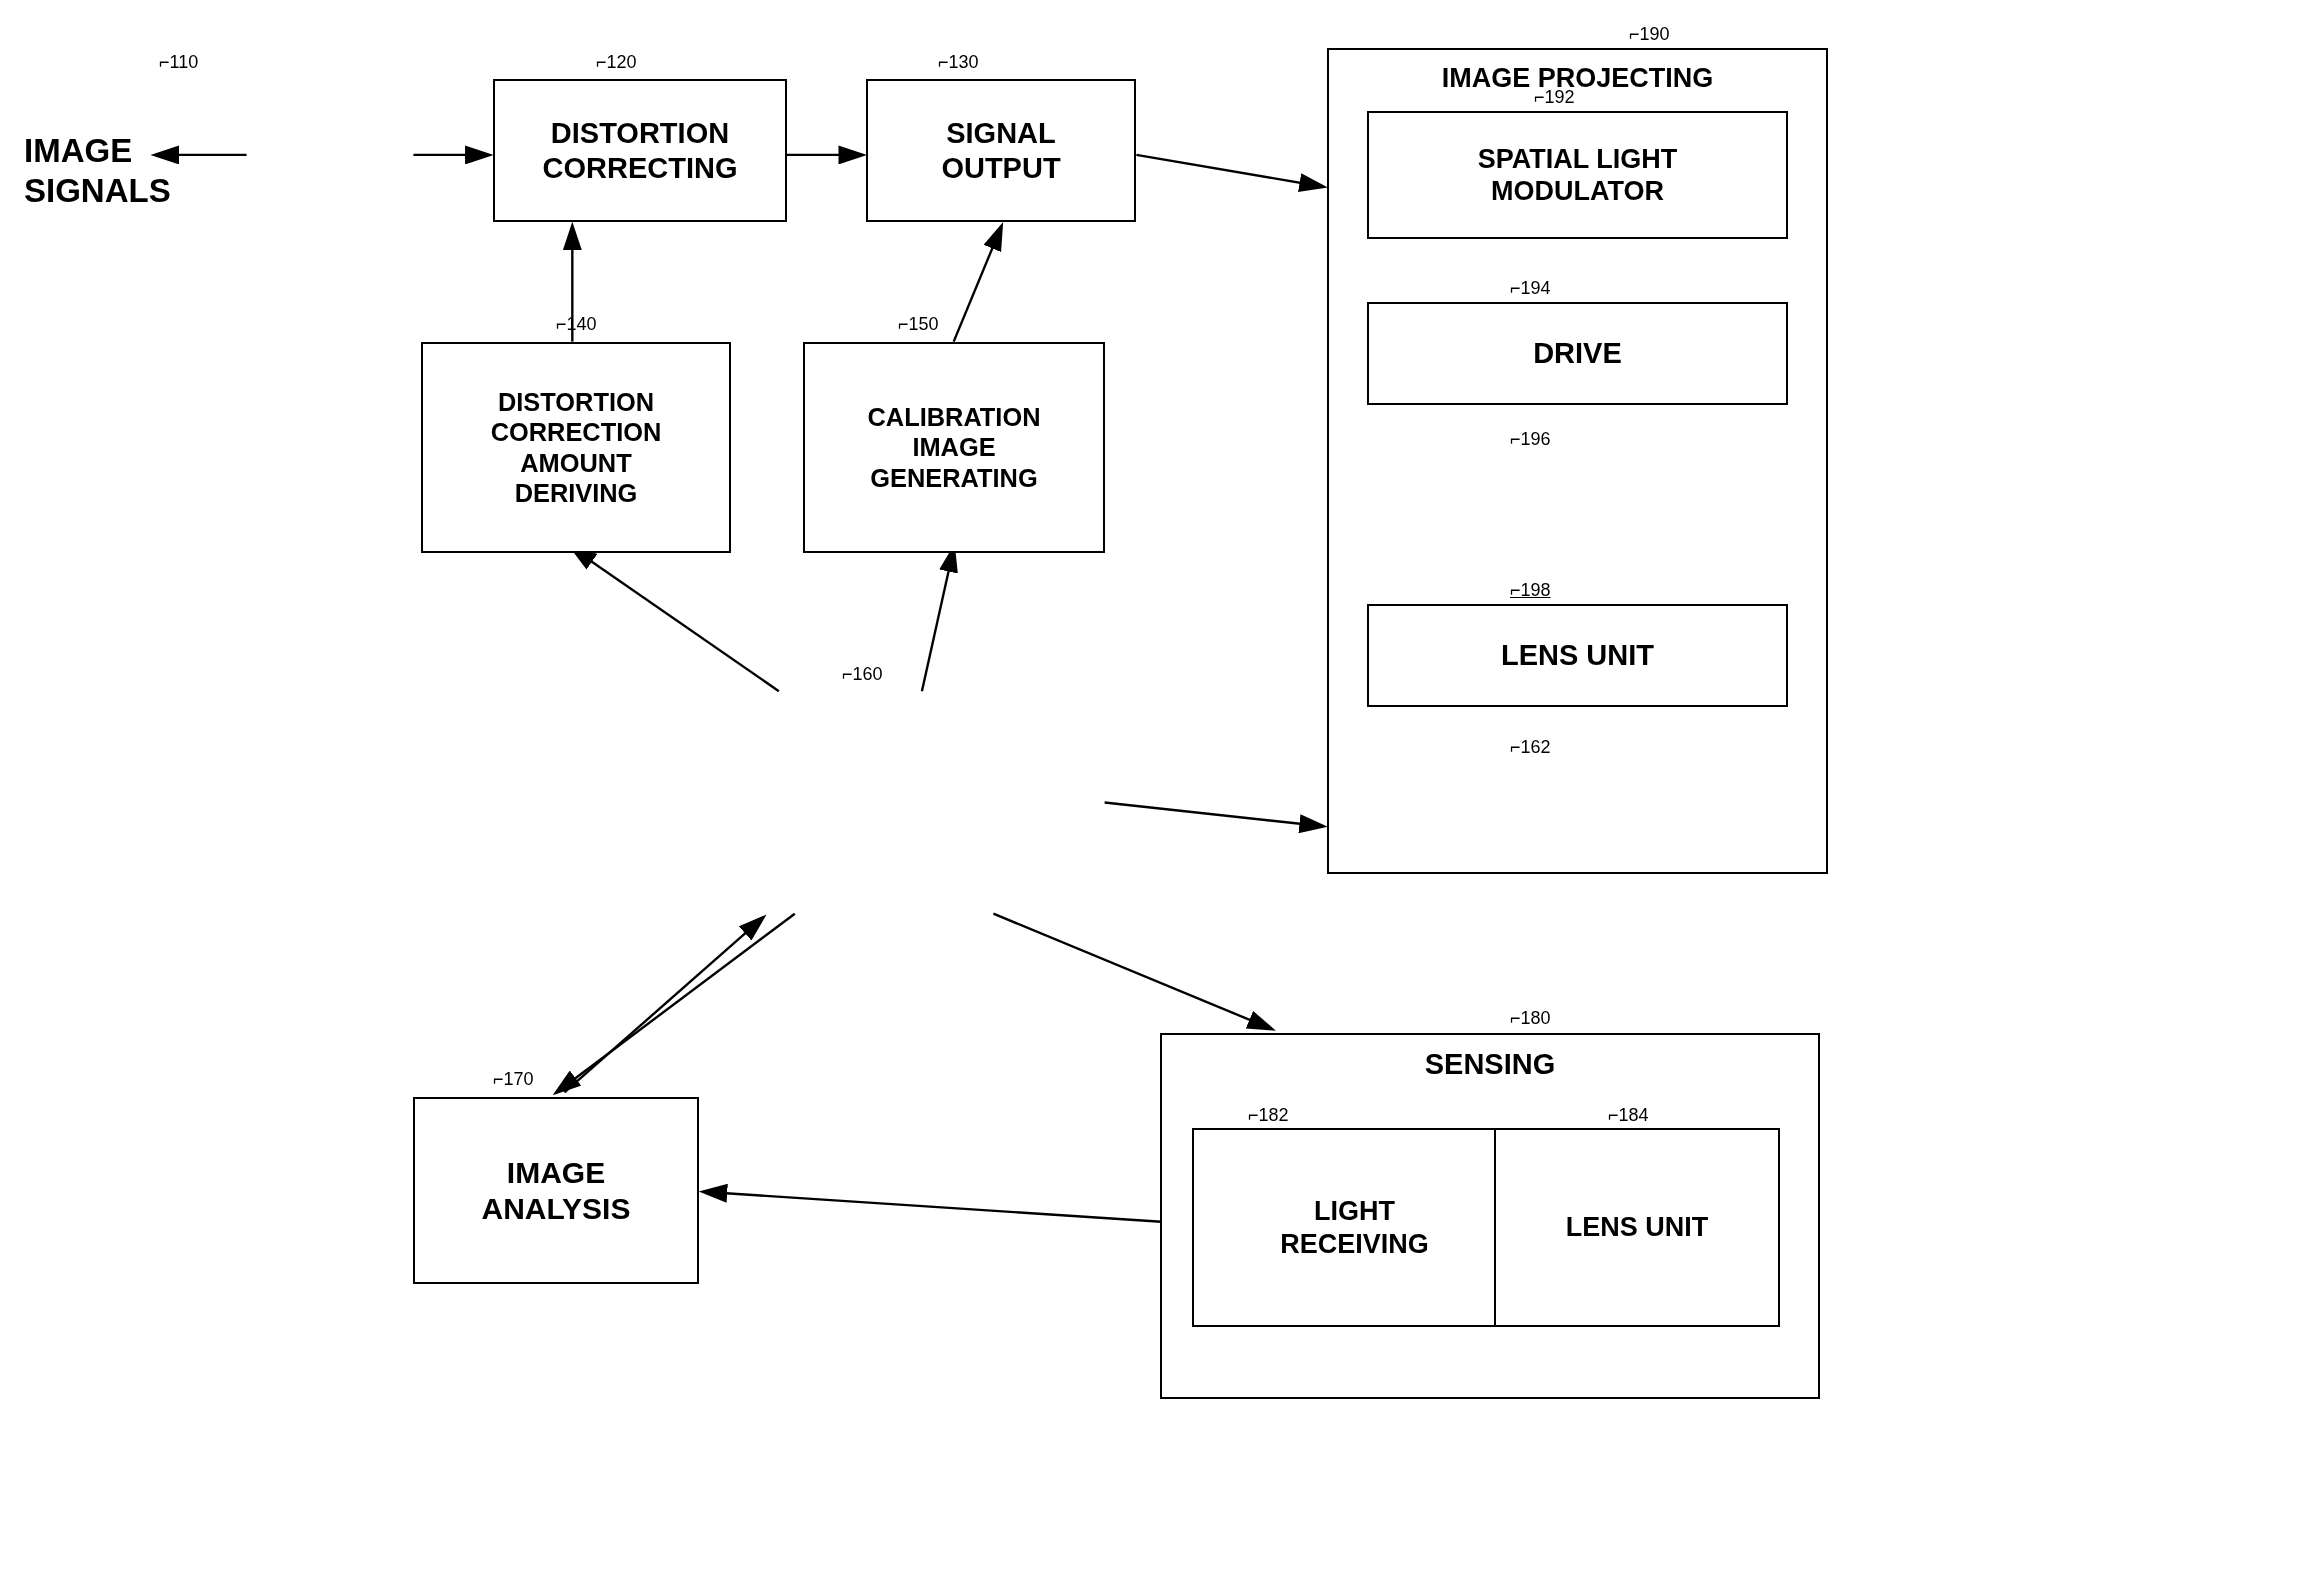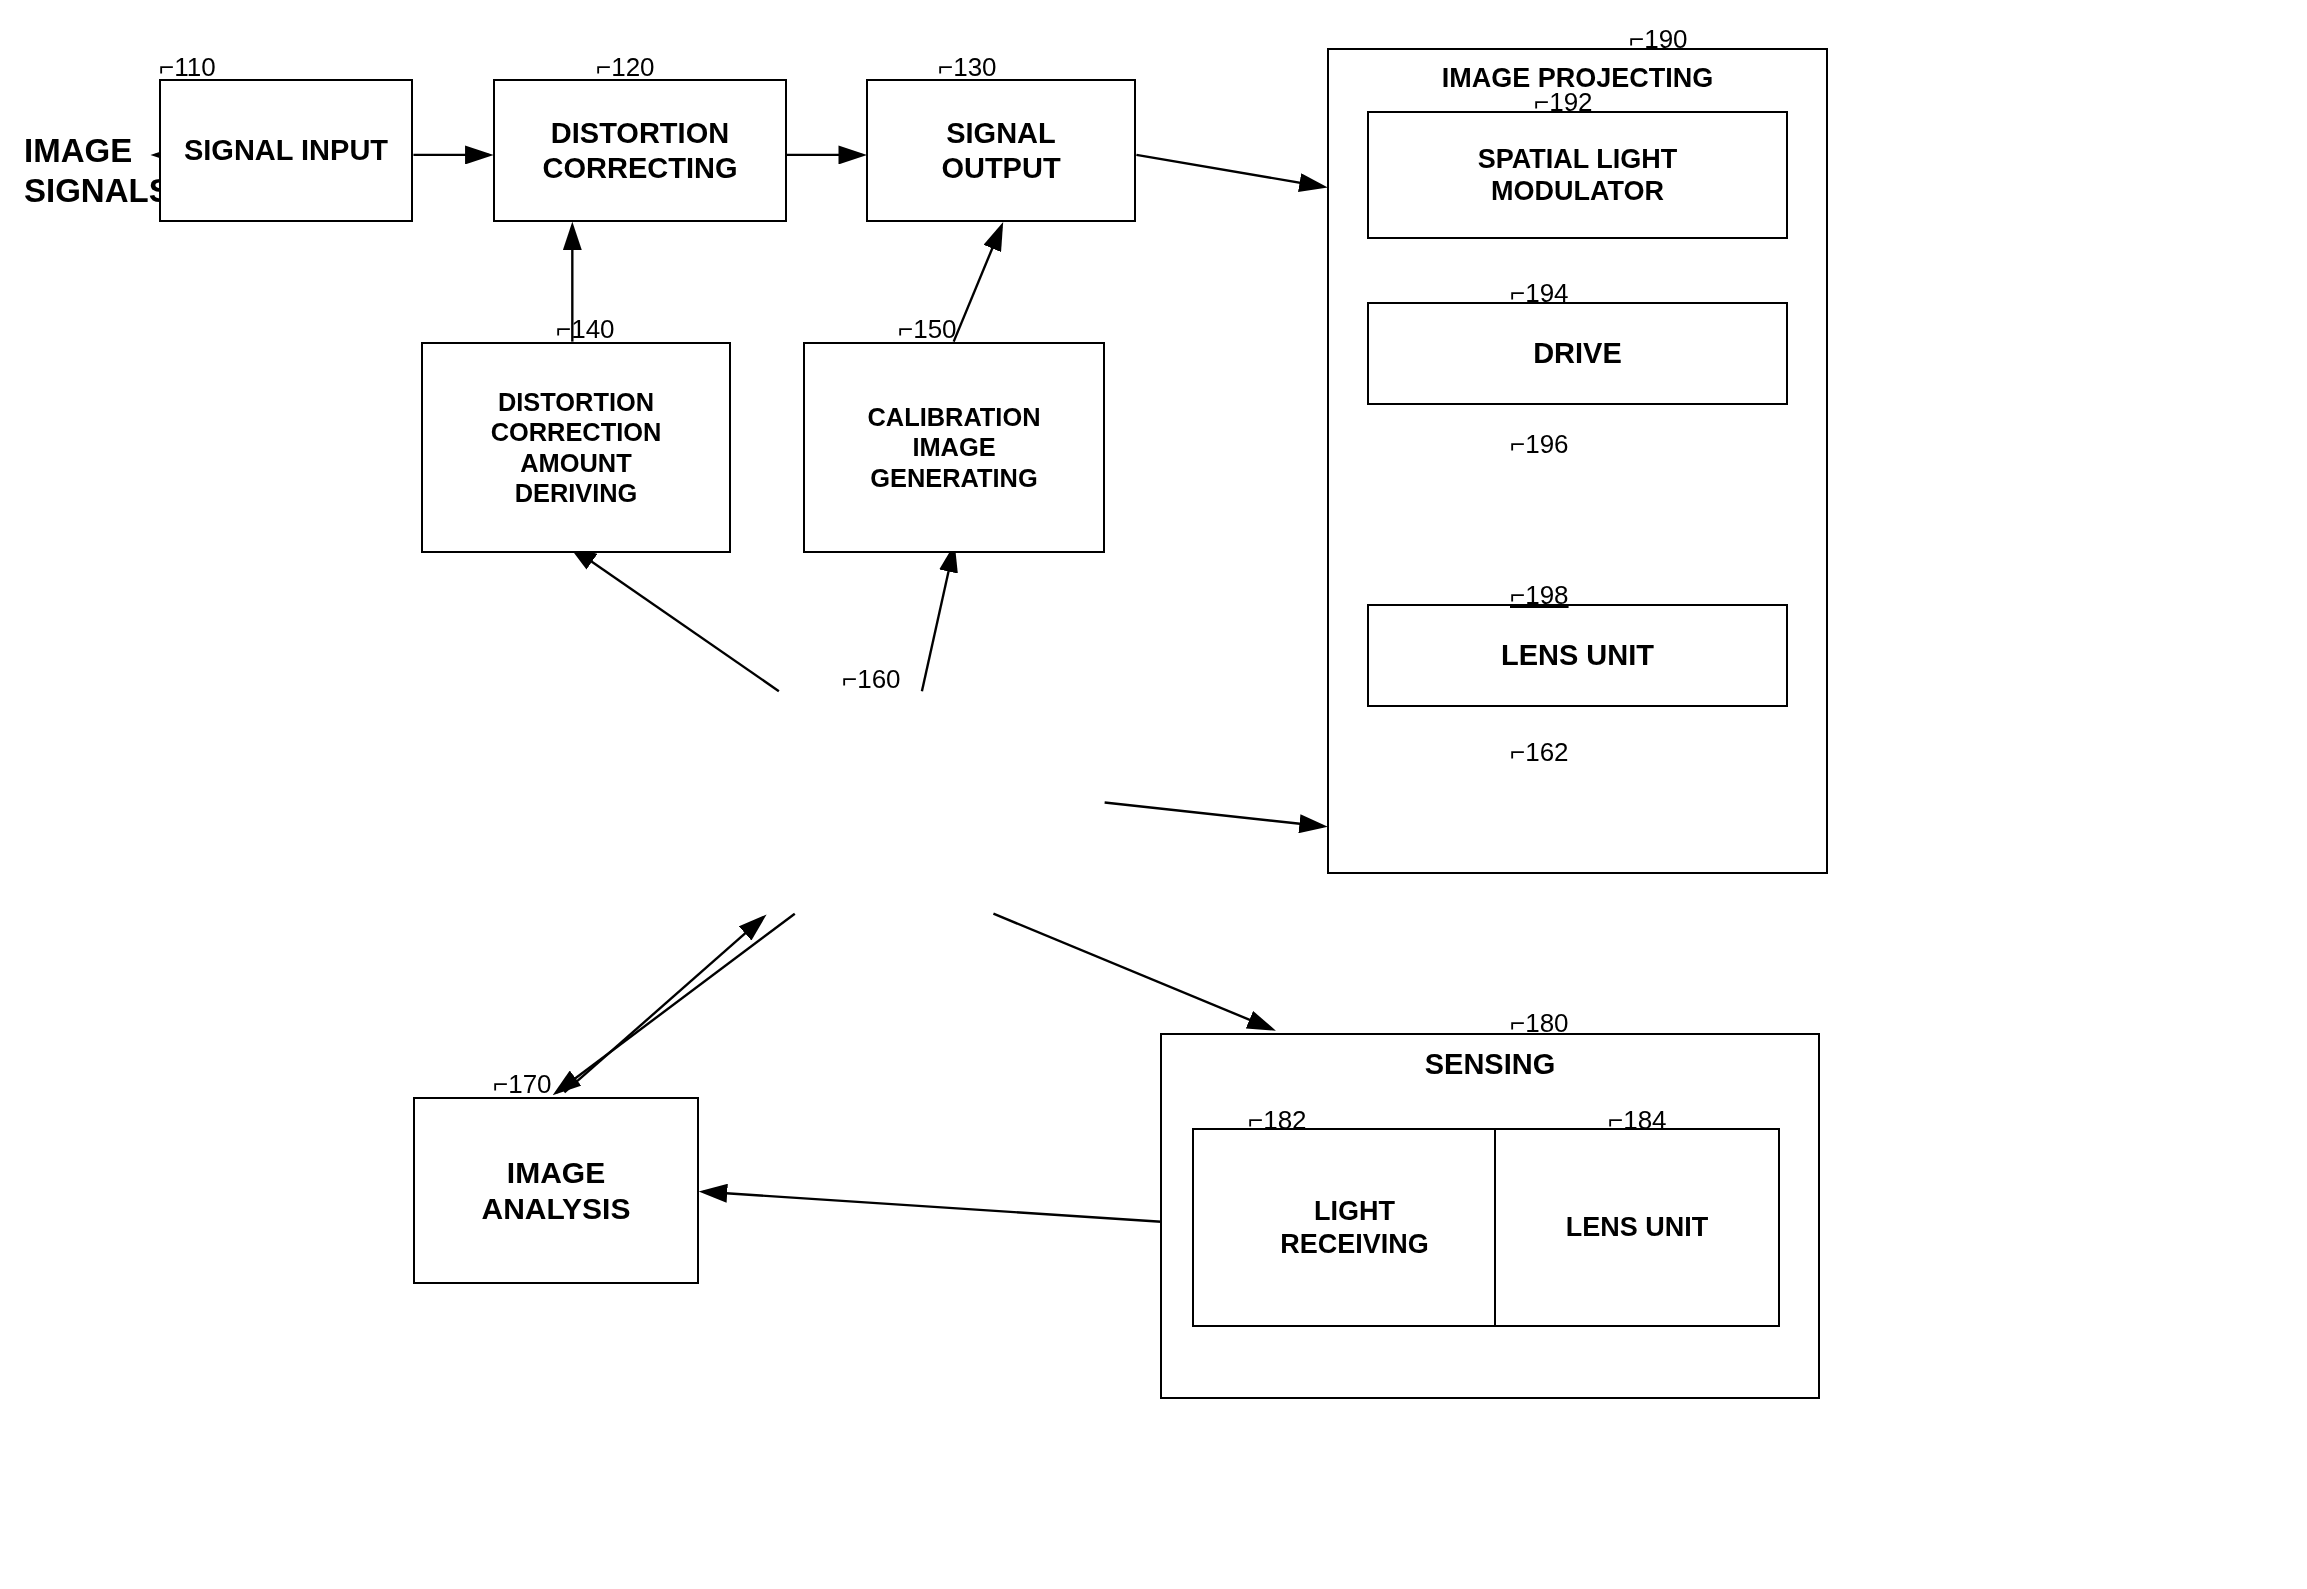--- a/index.html
+++ b/index.html
@@ -23,21 +23,21 @@
       display: flex;
       align-items: center;
       justify-content: center;
       text-align: center;
       font-size: 29px;
       font-weight: bold;
       line-height: 1.2;
     }
     .ref-num {
       position: absolute;
-      font-size: 26px;
+      font-size: 18px;
       font-weight: normal;
     }
     svg.arrows {
       position: absolute;
       top: 0; left: 0;
       width: 100%;
       height: 100%;
       pointer-events: none;
     }
     .image-signals-label {
@@ -91,23 +91,20 @@
     <line x1="1960" y1="960" x2="1960" y2="895" stroke="#000" stroke-width="3" marker-end="url(#arrowhead)"></line>
 
     <line x1="1495" y1="1540" x2="885" y2="1500" stroke="#000" stroke-width="3" marker-end="url(#arrowhead)"></line>
 
   </svg>
 
   <div class="image-signals-label">
     IMAGE<br>SIGNALS
   </div>
 
-  <div class="block" style="left:159px;top:79px;width:254px;height:143px;">
-    <span>SIGNAL INPUT</span>
-  </div>
   <span class="ref-num" style="left:159px;top:52px;">⌐110</span>
 
   <div class="block" style="left:493px;top:79px;width:294px;height:143px;">
     <span>DISTORTION<br>CORRECTING</span>
   </div>
   <span class="ref-num" style="left:596px;top:52px;">⌐120</span>
 
   <div class="block" style="left:866px;top:79px;width:270px;height:143px;">
     <span>SIGNAL<br>OUTPUT</span>
   </div>

